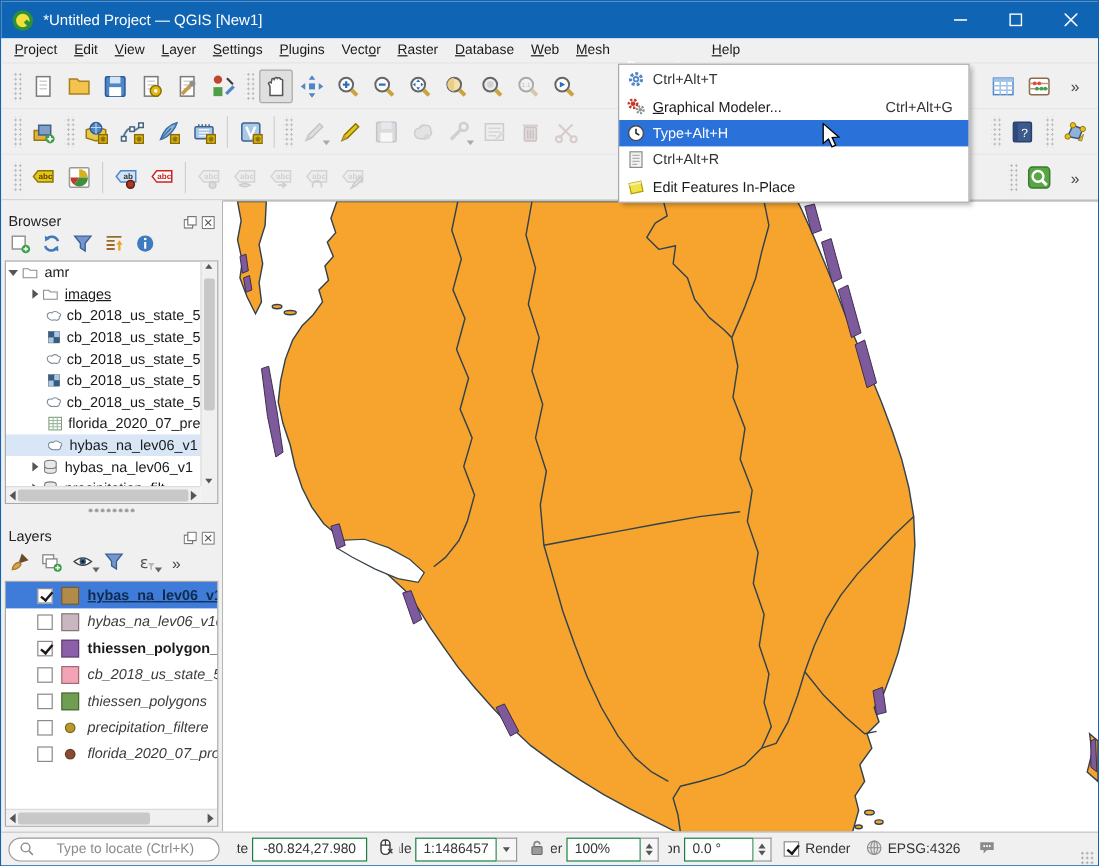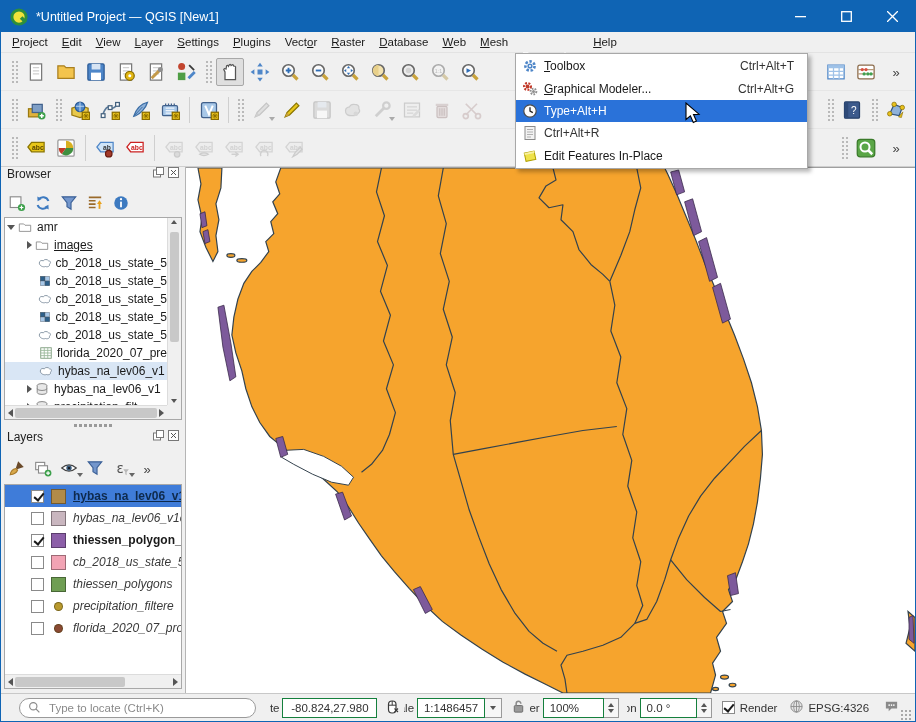--- a/index.html
+++ b/index.html
@@ -32,21 +32,21 @@
   .tb svg{display:block;}
   .grip{width:8px;height:26px;margin:0 3px;background-image:radial-gradient(#b9b9b9 34%,transparent 36%);
     background-size:4px 4px;background-position:1px 1px;}
   .vsep{width:1px;height:26px;background:#cfcfcf;margin:0 4px;}
   .tright{position:absolute;right:4px;top:0;height:38px;display:flex;align-items:center;}
   .chevbtn{font-size:13px;color:#444;padding:0 4px;}
   .ddarrow{width:0;height:0;border-left:3.5px solid transparent;border-right:3.5px solid transparent;
     border-top:4px solid #666;position:absolute;right:0px;bottom:2px;}
   
   .dock{position:absolute;left:0;top:166px;width:185px;bottom:28px;background:#f0f0f0;border-right:1px solid #b5b5b5;}
-  .panel-header{height:24px;display:flex;align-items:flex-start;padding:0 6px;}
+  .panel-header{height:24px;display:flex;align-items:flex-end;padding:0 6px;}
   .panel-title{font-size:12px;color:#222;}
   .phbtns{margin-left:auto;display:flex;gap:4px;}
   .phbtn svg{display:block;}
   .ptoolbar{height:26px;display:flex;align-items:center;padding-left:6px;gap:6px;}
   .ptb{width:20px;height:20px;display:flex;align-items:center;justify-content:center;position:relative;}
   .treebox{margin:0 3px;background:#fff;border:1px solid #a8a8a8;position:relative;overflow:hidden;}
   .tree{position:absolute;left:0;top:0;right:14px;bottom:14px;overflow:hidden;}
   .trowi{height:18px;display:flex;align-items:center;white-space:nowrap;font-size:12px;}
   .trowi.sel{background:#d9e6f5;}
   .exp{width:0;height:0;margin-right:3px;}
@@ -73,22 +73,22 @@
   .swatch{width:15px;height:15px;min-width:15px;border:1px solid rgba(0,0,0,.35);margin-right:7px;}
   .dotmark{width:9px;height:9px;min-width:9px;border-radius:50%;margin:0 10px 0 3px;border:1.5px solid rgba(60,50,0,.5);}
   .llabel.it{font-style:italic;color:#3a3a3a;}
   .llabel.bd{font-weight:bold;}
   
   .canvas{position:absolute;left:185px;top:166px;right:0;bottom:28px;background:#fff;border-top:1px solid #9f9f9f;}
   .canvas svg{display:block;width:100%;height:100%;}
   
   .statusbar{position:absolute;left:0;bottom:0;right:0;height:28px;background:#f0f0f0;
     border-top:1px solid #c8c8c8;display:flex;align-items:center;font-size:11.5px;color:#333;}
-  .locator{width:240px;height:20px;margin-left:18px;border:1px solid #9a9a9a;border-radius:10px;background:#fff;
-    display:flex;align-items:center;padding:0 8px;color:#8a8a8a;gap:8px;}
+  .locator{width:176px;height:20px;margin-left:6px;border:1px solid #9a9a9a;border-radius:10px;background:#fff;
+    display:flex;align-items:center;padding:0 8px;color:#8a8a8a;gap:18px;}
   .clip{display:inline-block;width:10px;overflow:hidden;white-space:nowrap;direction:rtl;text-align:left;color:#333;}
   .sbox{height:20px;background:#fff;border:1px solid #15803d;display:flex;align-items:center;
     justify-content:center;padding:0 6px;}
   .spin{display:flex;flex-direction:column;justify-content:center;gap:2px;border:1px solid #9a9a9a;border-left:0;height:20px;width:15px;align-items:center;background:#f6f6f6;}
   .up{width:0;height:0;border-left:3.5px solid transparent;border-right:3.5px solid transparent;border-bottom:4px solid #555;}
   .dn{width:0;height:0;border-left:3.5px solid transparent;border-right:3.5px solid transparent;border-top:4px solid #555;}
   .ddbtn{width:17px;height:20px;border:1px solid #9a9a9a;border-left:0;background:#f6f6f6;display:flex;align-items:center;justify-content:center;}
   .render{display:flex;align-items:center;gap:5px;margin-left:10px;}
   .sgrip{margin-left:auto;margin-right:3px;width:12px;height:12px;
     background-image:radial-gradient(#a8a8a8 35%,transparent 37%);background-size:4px 4px;align-self:flex-end;}
@@ -1002,21 +1002,20 @@
 
   <div class="dropdown" id="procmenu" style="left: 514px;">
       <div class="menurow">
         <span class="mic">
           <svg width="16" height="16" viewBox="0 0 16 16">
             <circle cx="8" cy="8" r="4.6" fill="none" stroke="#4e86c8" stroke-width="2.6" stroke-dasharray="2.4 1.7"></circle>
             <circle cx="8" cy="8" r="2.6" fill="#4e86c8"></circle>
             <circle cx="8" cy="8" r="1.1" fill="#fff"></circle>
           </svg>
         </span>
-        <span class="mlabel"><u>T</u>oolbox</span>
         <span class="mshort">Ctrl+Alt+T</span>
       </div>
       <div class="menurow">
         <span class="mic">
           <svg width="16" height="16" viewBox="0 0 16 16">
             <circle cx="5.5" cy="5.5" r="3.4" fill="none" stroke="#c23a2a" stroke-width="2.2" stroke-dasharray="1.9 1.4"></circle>
             <circle cx="5.5" cy="5.5" r="1.9" fill="#c23a2a"></circle>
             <circle cx="11.5" cy="10.5" r="2.8" fill="none" stroke="#8f8f8f" stroke-width="2" stroke-dasharray="1.6 1.2"></circle>
             <circle cx="11.5" cy="10.5" r="1.5" fill="#8f8f8f"></circle>
           </svg>

